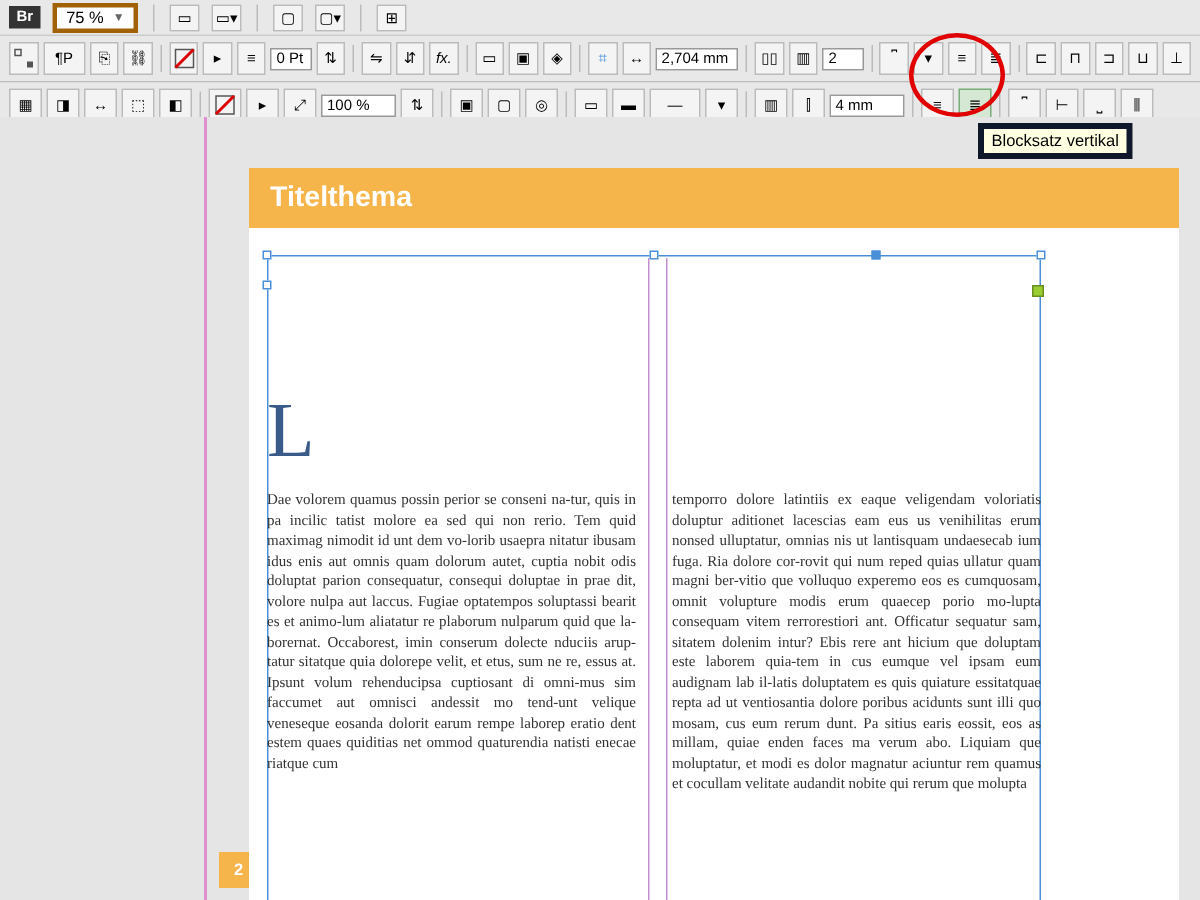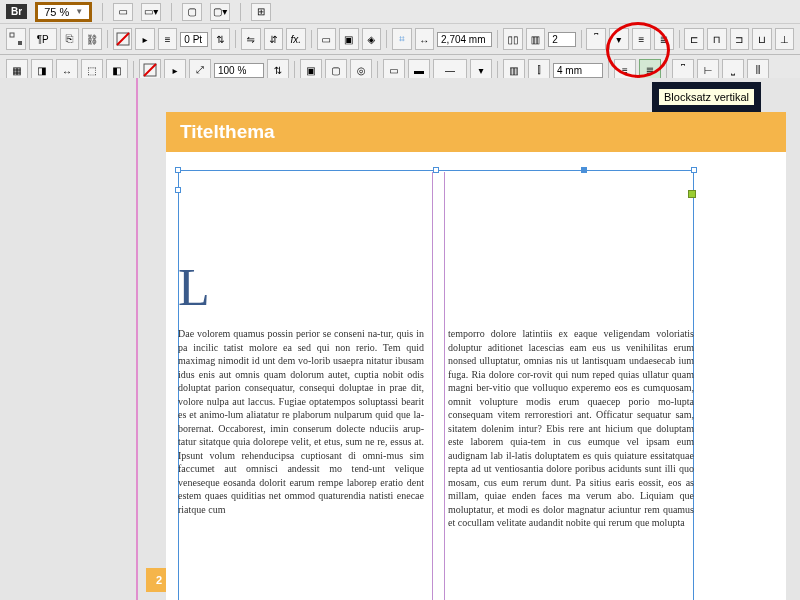--- a/index.html
+++ b/index.html
@@ -33,21 +33,21 @@
   .dropcap-intro { position: absolute; left: 12px; top: 150px; width: 516px; }
   .dropcap { float: left; font-family: Georgia, serif; font-size: 52px; color: #3a5a8a; line-height: 0.85; margin-right: 6px; margin-top: 4px; }
   .intro-text { font-family: Georgia, serif; font-size: 9.5px; color: #3a5a8a; line-height: 1.45; font-variant: small-caps; letter-spacing: 0.3px; }
   
   .body-cols { position: absolute; left: 12px; top: 215px; width: 524px; display: flex; gap: 24px; }
   .body-col { width: 246px; font-family: Georgia, serif; font-size: 10px; color: #333; line-height: 1.35; text-align: justify; }
   
   .page-tab { position: absolute; left: 146px; top: 490px; width: 26px; height: 24px; background: #f5b54a; color: #fff; display: flex; align-items: center; justify-content: center; font-size: 11px; font-weight: bold; }
   
   .highlight-circle { position: absolute; left: 606px; top: 22px; width: 64px; height: 56px; border: 3px solid #e00000; border-radius: 50%; pointer-events: none; z-index: 100; }
-  .tooltip { position: absolute; left: 652px; top: 82px; background: #ffffe1; border: 7px solid #0f172a; padding: 2px 5px; font-size: 11px; z-index: 101; }
+  .tooltip { position: absolute; left: 652px; top: 82px; background: #ffffe1; border: 4px solid #0f172a; padding: 2px 5px; font-size: 11px; z-index: 101; }
   
   .green-sq { position: absolute; width: 8px; height: 8px; background: #9acd32; border: 1px solid #6b8e23; }
   
   svg.mini { width: 14px; height: 14px; }
 </style>
 </head>
 <body>
 
 <div class="top-bar">
   <span class="br-badge">Br</span>

